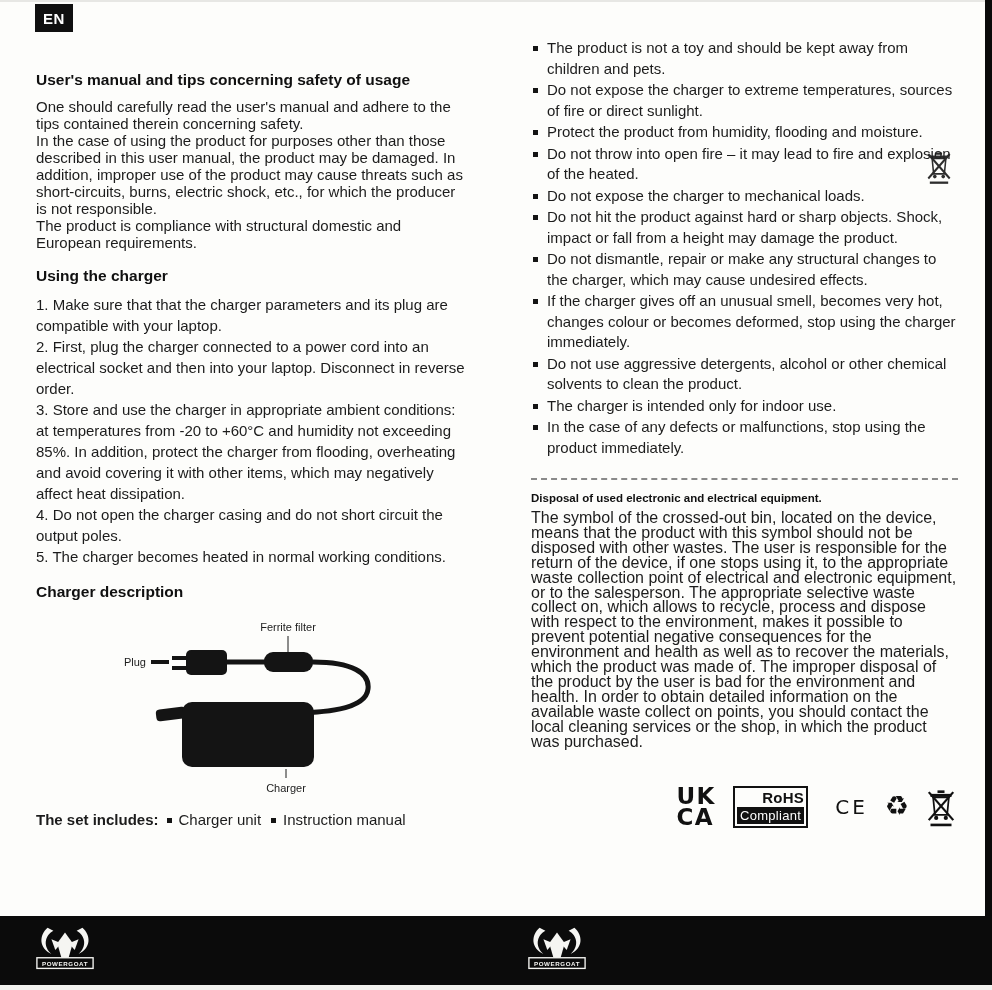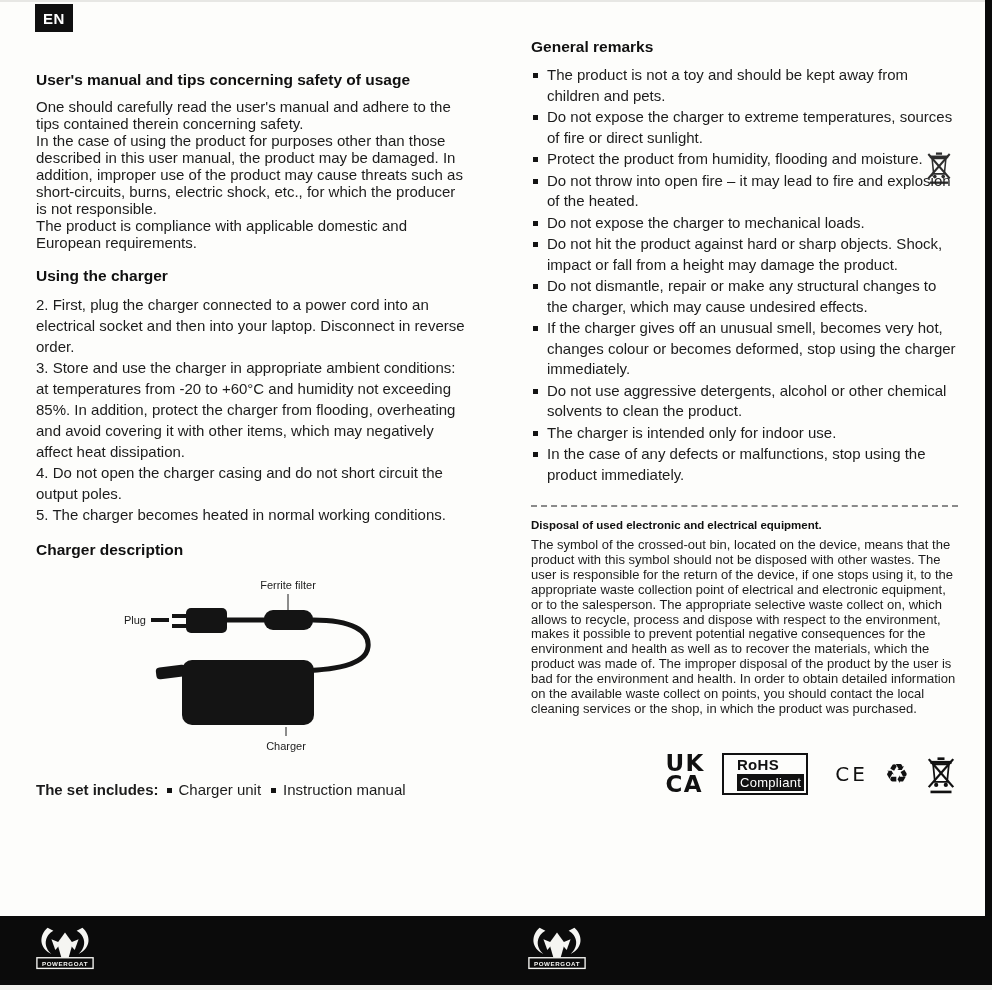--- a/index.html
+++ b/index.html
@@ -27,40 +27,40 @@
   .section { margin-top:16px; }
 
   
   ul.remarks { list-style:none; }
   ul.remarks li { display:flex; font-size:15px; line-height:20.5px; margin-bottom:1px; }
   .bmark { flex:0 0 auto; width:5px; height:5px; background:#141414; margin:8px 9px 0 2px; }
 
   .dashed-divider { border:none; border-top:2px dashed #8a8a8a; margin:20px 0 12px 0; }
 
   .disposal-title { font-size:11.5px; font-weight:bold; color:#101010; margin-bottom:7px; }
-  .disposal-text  { font-size:13px; line-height:14.9px; }
+  .disposal-text  { font-size:16px; line-height:14.9px; }
 
   
   .marks { display:flex; align-items:center; justify-content:flex-end; gap:17px; margin-top:36px; padding-right:2px; }
   .ukca { font-family:"DejaVu Sans", sans-serif; font-weight:bold; font-size:23px; line-height:0.92; letter-spacing:1.5px; color:#111; }
-  .rohs { border:2px solid #111; text-align:left; padding:1px 2px 2px 13px; min-width:58px; }
+  .rohs { border:2px solid #111; text-align:right; padding:1px 2px 2px 2px; min-width:58px; }
   .rohs .rn { font-weight:bold; font-size:15px; letter-spacing:0.3px; color:#111; }
   .rohs .rs { background:#111; color:#fff; font-size:13px; padding:1px 3px; margin-top:1px; letter-spacing:0.3px; }
   .ce { font-family:"DejaVu Sans", sans-serif; font-size:20px; letter-spacing:3px; color:#111;margin-left:10px; }
   .recycle { font-size:27px; color:#111; line-height:1; }
 
   
   .diagram-wrap { margin-top:14px; }
   .diagram text { font-size:11px; fill:#1c1c1c; font-family:"Liberation Sans", sans-serif; }
   .diagram .dline { stroke:#1c1c1c; stroke-width:1; }
   .diagram .ink { fill:#141414; }
   .diagram .cable { fill:none; stroke:#141414; stroke-width:5; stroke-linecap:round; }
 
   
-  .set-line { margin-top:18px; font-size:15px; display:flex; align-items:center; flex-wrap:wrap; }
+  .set-line { margin-top:6px; font-size:15px; display:flex; align-items:center; flex-wrap:wrap; }
   .set-label { font-weight:bold; margin-right:8px; }
   .set-item { display:flex; align-items:center; margin-right:10px;text-align:right; }
   .set-item .bmark { margin:1px 7px 0 0; }
 
   
   .margin-weee { position:absolute; left:926px; top:148px; opacity:0.95; }
 
   
   .footer { position:absolute; left:0; top:916px; width:992px; height:69px; background:#0b0b0b; }
   .goat { position:absolute; top:8px; width:62px; height:52px; }
@@ -77,24 +77,25 @@
 
 <div class="en-badge">
   <span>EN</span>
 </div>
 
 <div class="col-left">
   <h2>User's manual and tips concerning safety of usage</h2>
 
   <div class="para">One should carefully read the user's manual and adhere to the tips contained therein concerning safety.</div>
   <div class="para">In the case of using the product for purposes other than those described in this user manual, the product may be damaged. In addition, improper use of the product may cause threats such as short-circuits, burns, electric shock, etc., for which the producer is not responsible.</div>
-  <div class="para">The product is compliance with applicable domestic and European requirements.</div>
+  <div class="para">The product is compliance with structural domestic and European requirements.</div>
 
   <div class="section">
     <h2>Using the charger</h2>
+    <div class="step">1. Make sure that that the charger parameters and its plug are compatible with your laptop.</div>
     <div class="step">2. First, plug the charger connected to a power cord into an electrical socket and then into your laptop. Disconnect in reverse order.</div>
     <div class="step">3. Store and use the charger in appropriate ambient conditions: at temperatures from -20 to +60°C and humidity not exceeding 85%. In addition, protect the charger from flooding, overheating and avoid covering it with other items, which may negatively affect heat dissipation.</div>
     <div class="step">4. Do not open the charger casing and do not short circuit the output poles.</div>
     <div class="step">5. The charger becomes heated in normal working conditions.</div>
   </div>
 
   <div class="section">
     <h2>Charger description</h2>
     <div class="diagram-wrap">
       <svg class="diagram" viewBox="0 0 440 186" width="440" height="186" aria-hidden="true">
@@ -131,21 +132,20 @@
       <span>Charger unit</span>
     </span>
     <span class="set-item">
       <span class="bmark"></span>
       <span>Instruction manual</span>
     </span>
   </div>
 </div>
 
 <div class="col-right">
-  <h2>General remarks</h2>
 
   <ul class="remarks">
     <li>
         <span class="bmark"></span>
         <span>The product is not a toy and should be kept away from children and pets.</span>
       </li>
     <li>
         <span class="bmark"></span>
         <span>Do not expose the charger to extreme temperatures, sources of fire or direct sunlight.</span>
       </li>

